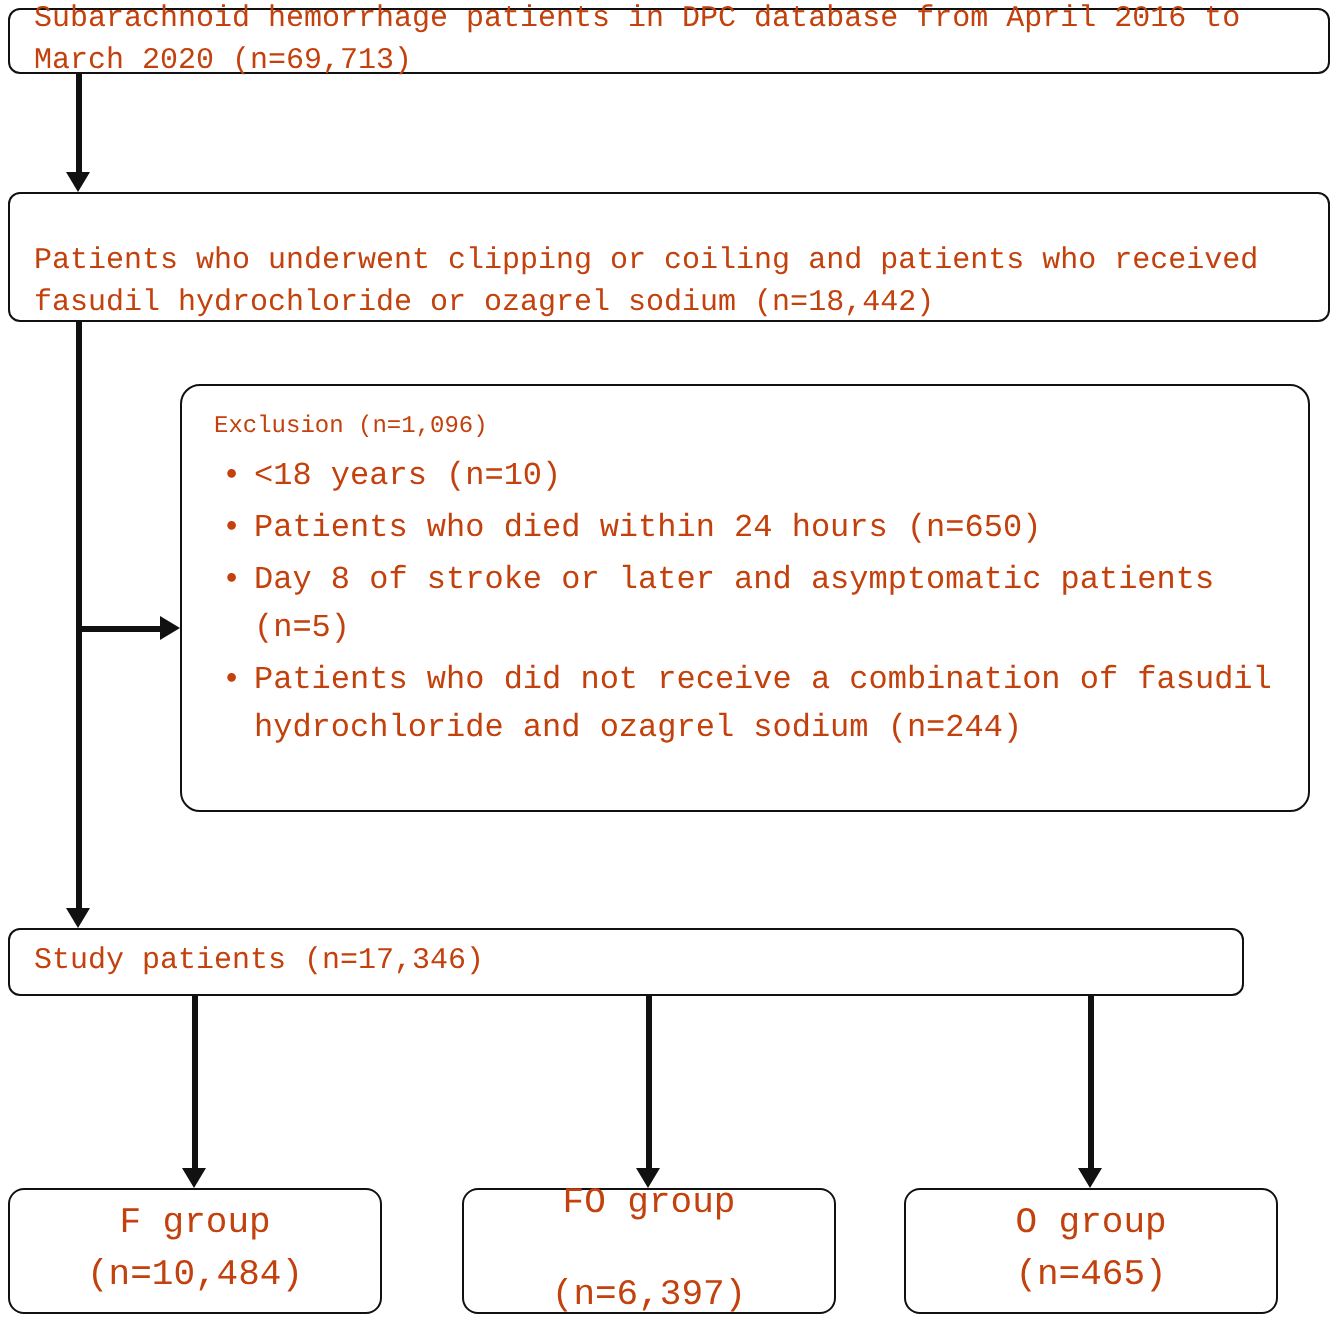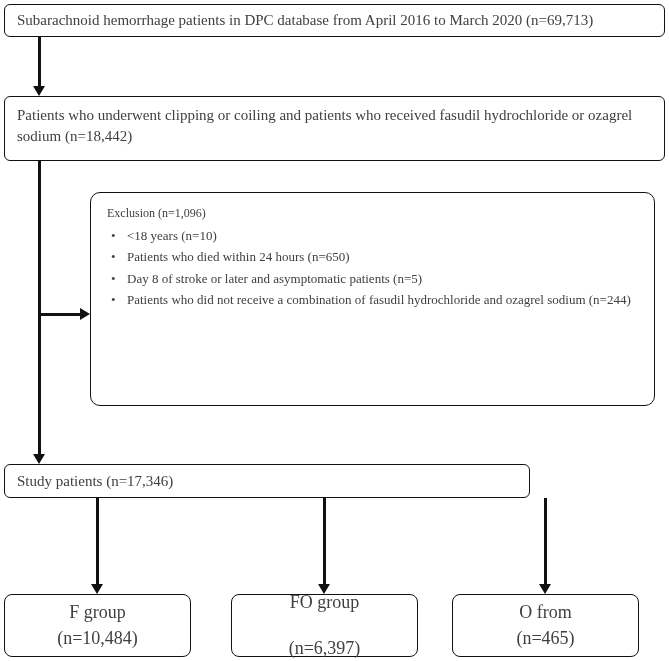--- a/index.html
+++ b/index.html
@@ -14,46 +14,47 @@
     height: 661px;
     background: #ffffff;
     overflow: hidden;
   }
   .box {
     position: absolute;
     background: #ffffff;
     border: 1.5px solid #111111;
     font-size: 15px;
     line-height: 1.38;
-    color: #404040;
+    color: #c2410c;
+    font-family: Liberation Mono, monospace;
   }
   .box.rounded-sm { border-radius: 6px; }
   .box.rounded-md { border-radius: 10px; }
   .single-line {
     display: flex;
     align-items: center;
     padding: 0 12px;
   }
   .multi-line {
-    padding: 8px 12px 6px 12px;
+    padding: 24px 12px 6px 12px;
   }
   .exclusion {
     padding: 12px 16px 10px 16px;
   }
   .exclusion-title {
     font-size: 12px;
     margin-bottom: 4px;
   }
   .exclusion-list {
     list-style: none;
   }
   .exclusion-list li {
     position: relative;
     padding-left: 20px;
-    font-size: 13px;
+    font-size: 16px;
     line-height: 1.5;
     margin-bottom: 2px;
   }
   .exclusion-list li::before {
     content: "\2022";
     position: absolute;
     left: 4px;
     top: 0;
   }
   .group-box {
@@ -115,21 +116,21 @@
   <div class="box rounded-md exclusion" style="left:90px; top:192px; width:565px; height:214px;">
     <div class="exclusion-title">Exclusion (n=1,096)</div>
     <ul class="exclusion-list">
       <li>&lt;18 years (n=10)</li>
       <li>Patients who died within 24 hours (n=650)</li>
       <li>Day 8 of stroke or later and asymptomatic patients (n=5)</li>
       <li>Patients who did not receive a combination of fasudil hydrochloride and ozagrel sodium (n=244)</li>
     </ul>
   </div>
 
-  <div class="box rounded-sm single-line" style="left:4px; top:464px; width:526px; height:34px;">
+  <div class="box rounded-sm single-line" style="left:4px; top:464px; width:618px; height:34px;">
     <span>Study patients (n=17,346)</span>
   </div>
 
   <div class="vline" style="left:96px; top:498px; height:86px;"></div>
   <div class="arrowhead-down" style="left:91px; top:584px;"></div>
 
   <div class="vline" style="left:323px; top:498px; height:86px;"></div>
   <div class="arrowhead-down" style="left:318px; top:584px;"></div>
 
   <div class="vline" style="left:544px; top:498px; height:86px;"></div>
@@ -139,17 +140,17 @@
     <div class="line">F group</div>
     <div class="line">(n=10,484)</div>
   </div>
 
   <div class="box group-box" style="left:231px; top:594px; width:187px; height:63px;gap:20px;">
     <div class="line">FO group</div>
     <div class="line">(n=6,397)</div>
   </div>
 
   <div class="box group-box" style="left:452px; top:594px; width:187px; height:63px;">
-    <div class="line">O from</div>
+    <div class="line">O group</div>
     <div class="line">(n=465)</div>
   </div>
 
 </div>
 
 </body></html>

